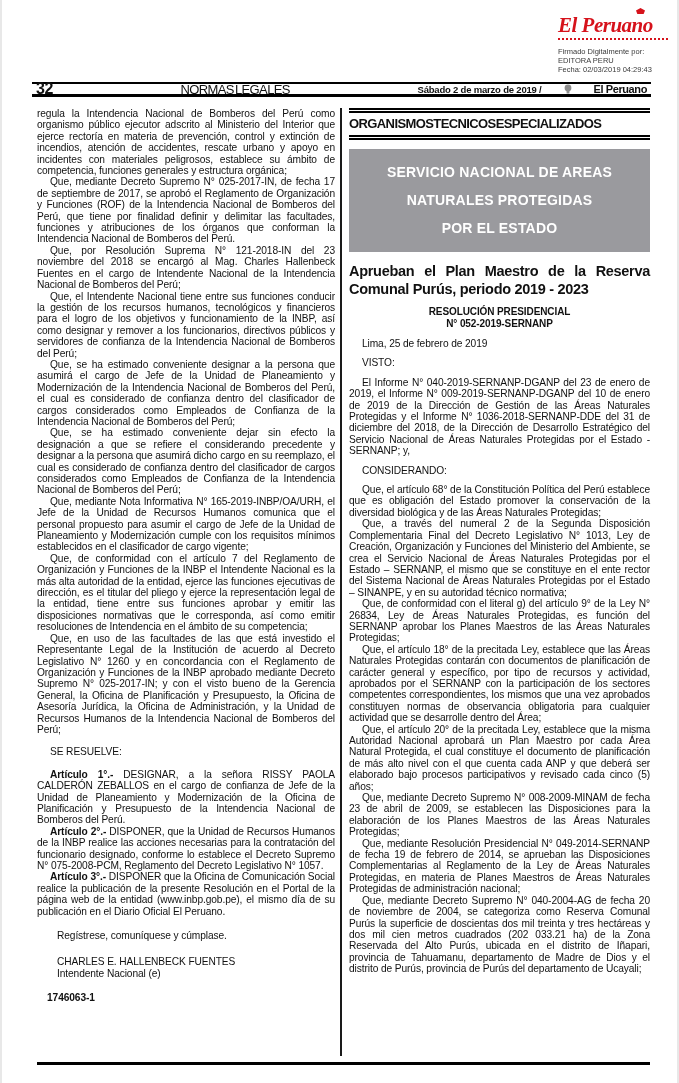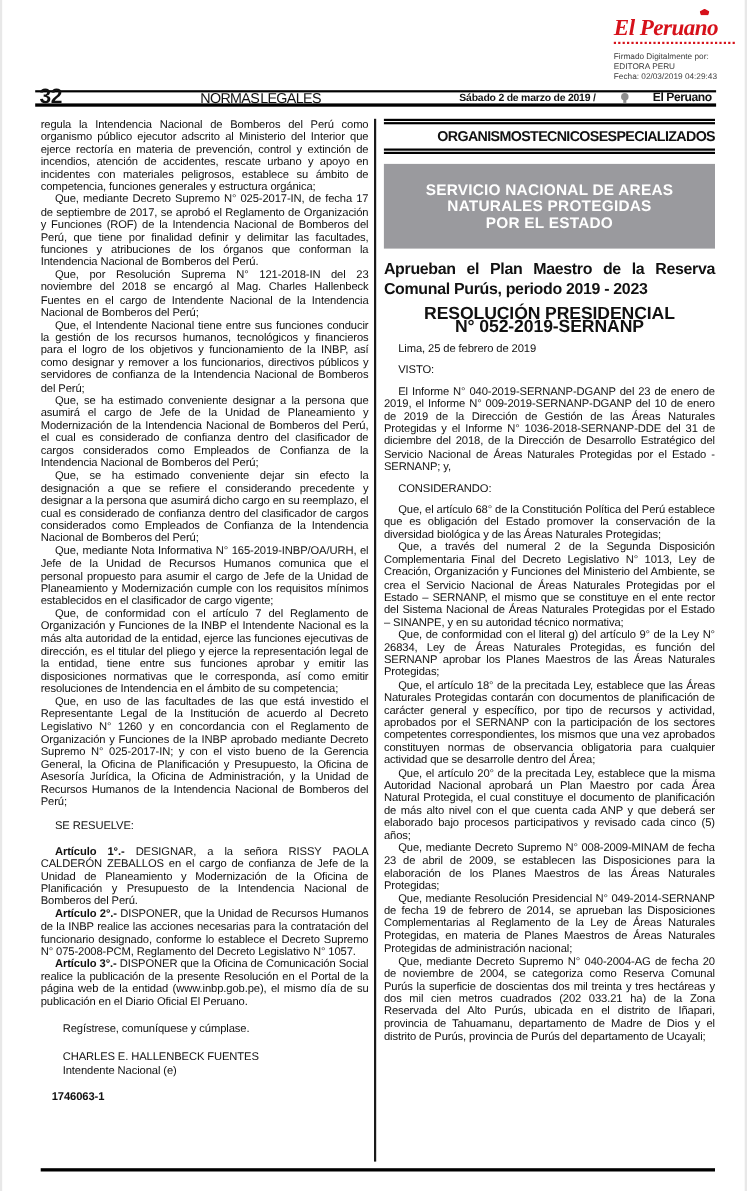--- a/index.html
+++ b/index.html
@@ -15,21 +15,21 @@
   .logo-text{font-family:"Liberation Serif",serif; font-style:italic; font-weight:bold;
     font-size:21px; line-height:21px; color:#d6121b; letter-spacing:-0.5px; white-space:nowrap;}
   .logo-tagline{margin-top:1px; border-bottom:2px dotted #d6121b; width:110px; height:1px;}
   .sig-block{margin-top:7px; font-size:7.5px; line-height:9px; color:#3a3a3a;}
   
   .header-bar{
     position:absolute; left:30px; top:82px; width:619px; height:15px;
     border-top:2px solid #000; border-bottom:3px solid #000;
     display:flex; align-items:center; justify-content:space-between; padding:1px 4px; box-sizing:border-box;
   }
-  .page-number{font-weight:bold; font-size:19px; letter-spacing:-0.5px;}
+  .page-number{font-weight:bold; font-size:16px; letter-spacing:-0.5px;}
   .section-title{font-weight:normal; font-size:13px; letter-spacing:-0.6px; word-spacing:-2px;}
   .dateline{display:flex; align-items:center; gap:21px; font-weight:bold; font-size:9.5px; letter-spacing:-0.2px;}
   .dateline .brand{font-weight:bold; font-size:11px; letter-spacing:-0.4px;}
   .emblem{display:inline-block; width:10px; height:10px;}
   
   .col{position:absolute; top:108px; font-size:10.2px; line-height:11.4px;
     letter-spacing:-0.1px; text-align:justify;}
   .col-left{left:35px; width:298px;}
   .col-right{left:347px; width:301px;}
   .col p{margin:0; text-indent:13px;}
@@ -38,31 +38,31 @@
   .bottom-rule{position:absolute; left:35px; top:1062px; width:613px; height:3px; background:#000;}
   
   .resolve-heading{margin:11px 0 !important;}
   .closing-line{margin-top:13px !important; text-indent:20px !important;}
   .signer-name{margin-top:15px !important; text-indent:20px !important;}
   .signer-title{text-indent:20px !important;}
   .pub-code{margin-top:13px !important; font-weight:bold; text-indent:10px !important;}
   
   .section-banner{
     border-top:5px double #000; border-bottom:5px double #000;
-    font-weight:bold; font-size:13px; line-height:15px; text-align:right;
+    font-weight:bold; font-size:13px; line-height:15px; text-align:left;
     letter-spacing:-0.6px; word-spacing:-3px; padding:3px 0 4px;
   }
   .org-box{
     margin:9px 0 11px; background:#9a9a9e; color:#fff; font-weight:bold;
     font-size:14px; line-height:15px; text-align:center;
-    padding:16px 8px; display:flex; flex-direction:column; gap:0; letter-spacing:0.2px;
+    padding:16px 8px; display:flex; flex-direction:column; gap:13px; letter-spacing:0.2px;
   }
   .article-title{font-weight:bold; font-size:14.5px; line-height:17.5px;
     letter-spacing:-0.3px; text-align:justify; margin:0 0 8px;}
-  .res-heading{font-weight:bold; font-size:16px; line-height:12px; text-align:center; margin:2px 0 8px;}
+  .res-heading{font-weight:bold; font-size:10px; line-height:12px; text-align:center; margin:2px 0 8px;}
   .place-date{margin:8px 0 !important;}
   .kicker{margin:8px 0 !important;}
 </style>
 </head>
 <body>
 
 <div class="page">
 
   <div class="logo-block">
     <div class="logo-crest"></div>

